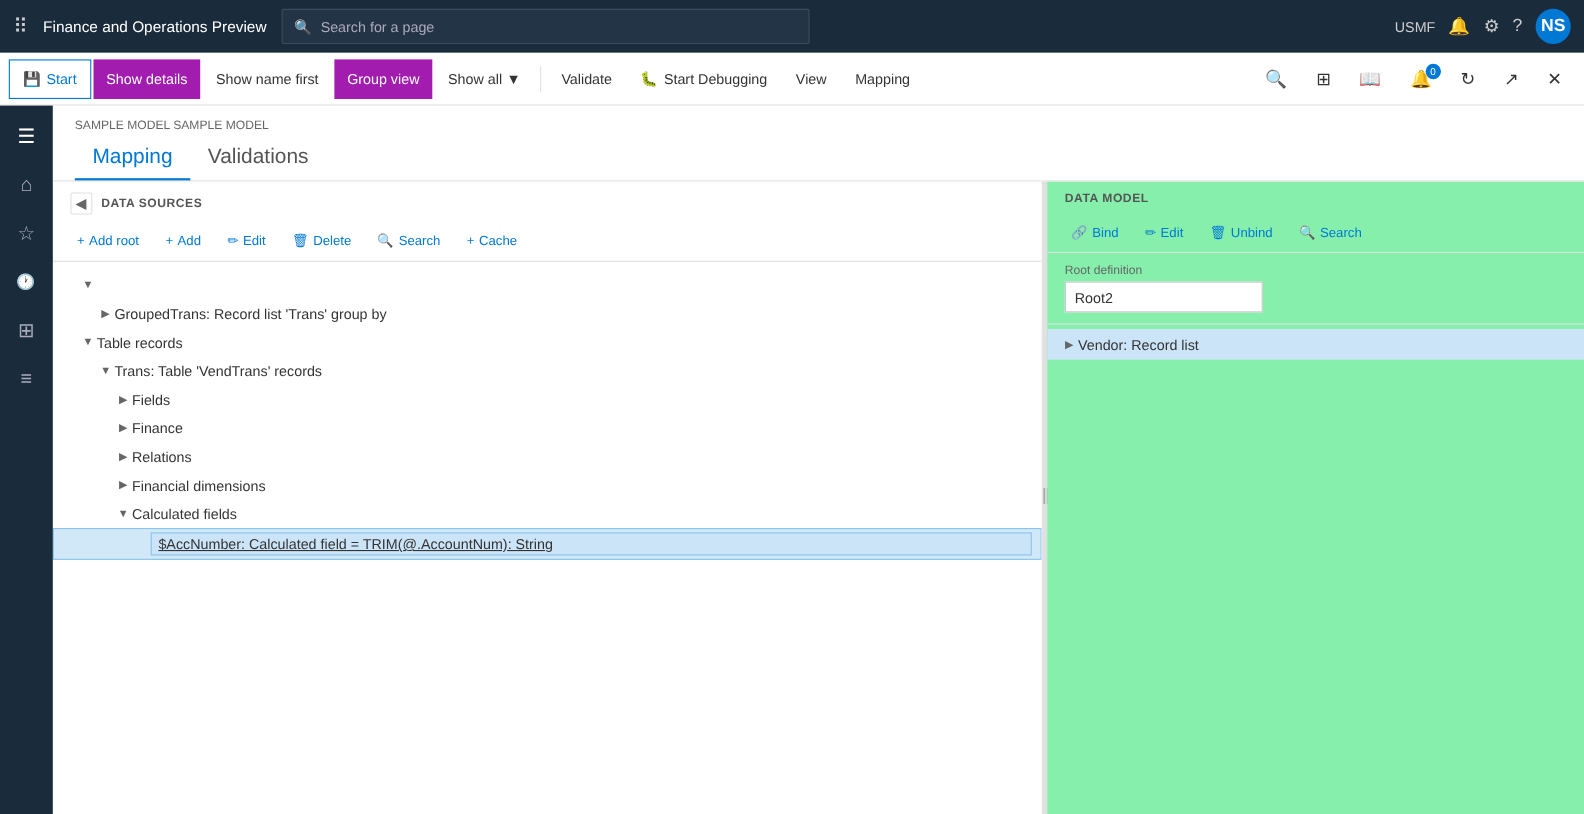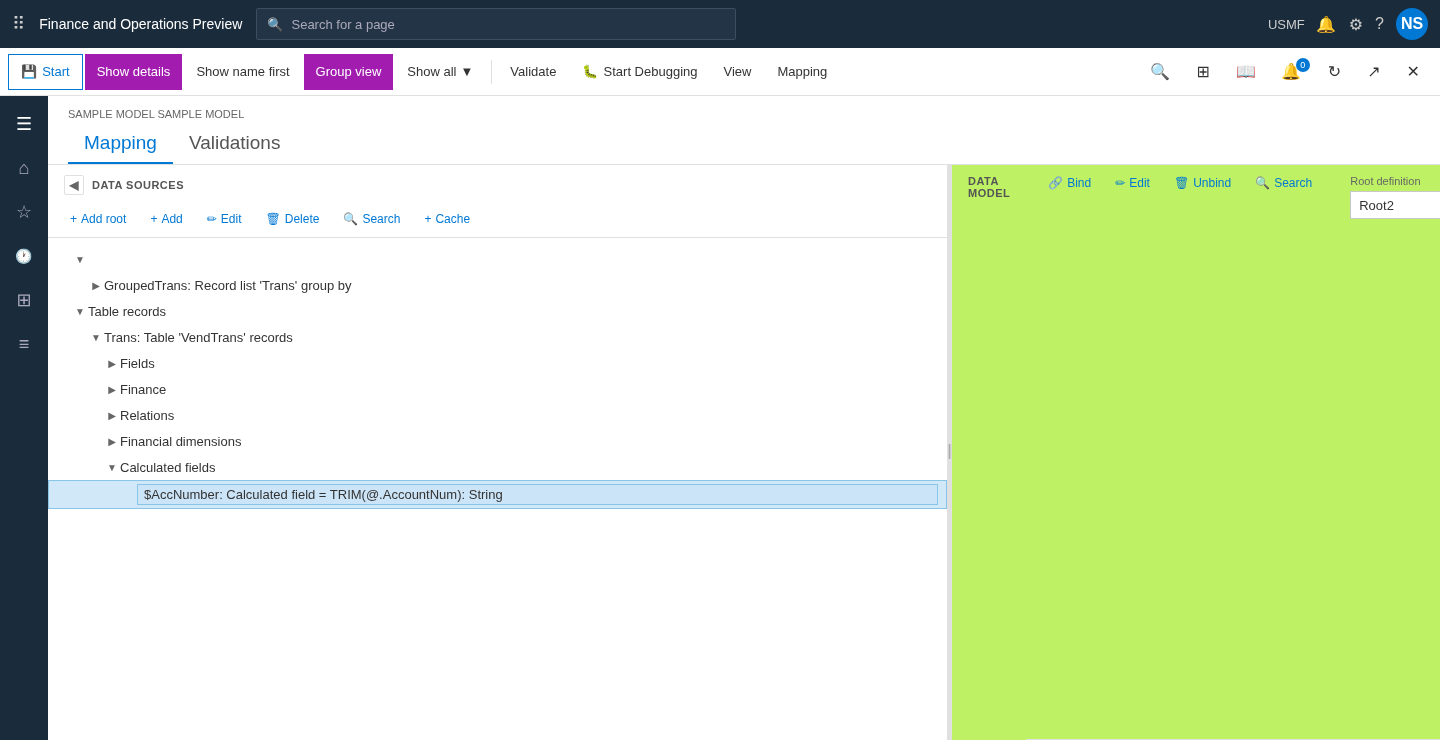--- a/index.html
+++ b/index.html
@@ -161,28 +161,28 @@
       font-size: 13px;
       color: #333;
       min-height: 26px;
     }
     .tree-item.highlighted { background: #d0e8f8; border: 1px solid #89c4e9; }
     .tree-expand { width: 16px; height: 16px; display: flex; align-items: center; justify-content: center; color: #666; font-size: 10px; flex-shrink: 0; }
     .tree-label { flex: 1; }
     .tree-indent-1 { padding-left: 24px; }
     .tree-indent-2 { padding-left: 40px; }
     .tree-indent-3 { padding-left: 56px; }
-    .tree-indent-4 { padding-left: 72px; }
+    .tree-indent-4 { padding-left: 72px; text-decoration: underline; }
 
     
     .data-model-panel {
       flex: 1;
-      background: #bef264;
-      display: flex;
-      flex-direction: row;
+      background: #86efac;
+      display: flex;
+      flex-direction: column;
       overflow: hidden;
     }
     .data-model-header {
       padding: 10px 16px 6px 16px;
       font-size: 11px;
       font-weight: 600;
       color: #555;
       letter-spacing: 0.5px;
       text-transform: uppercase;
     }

